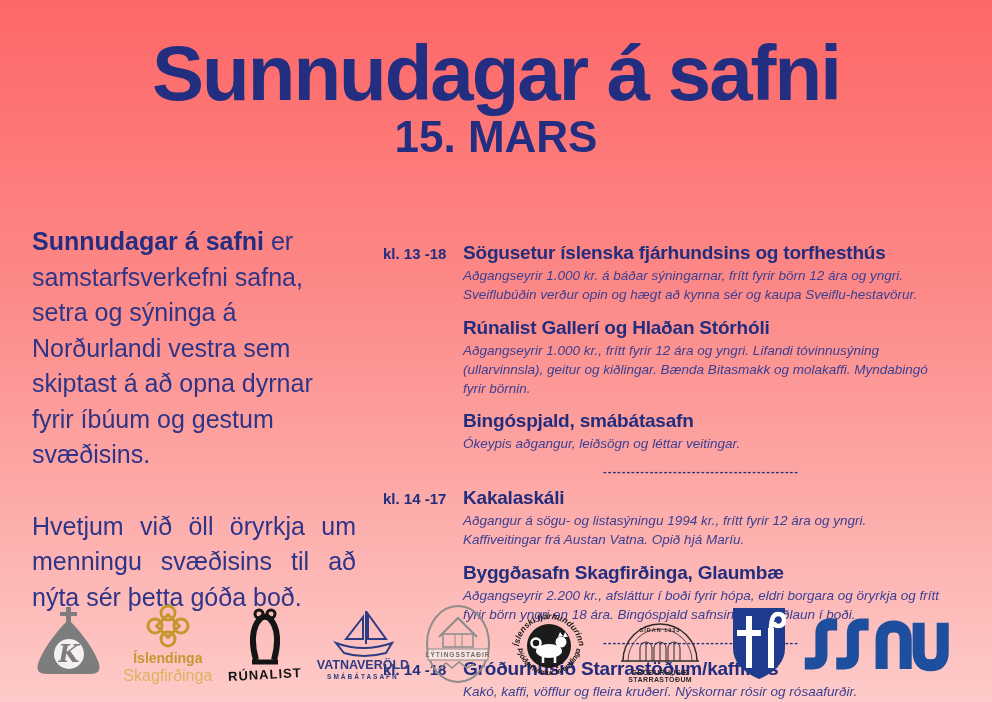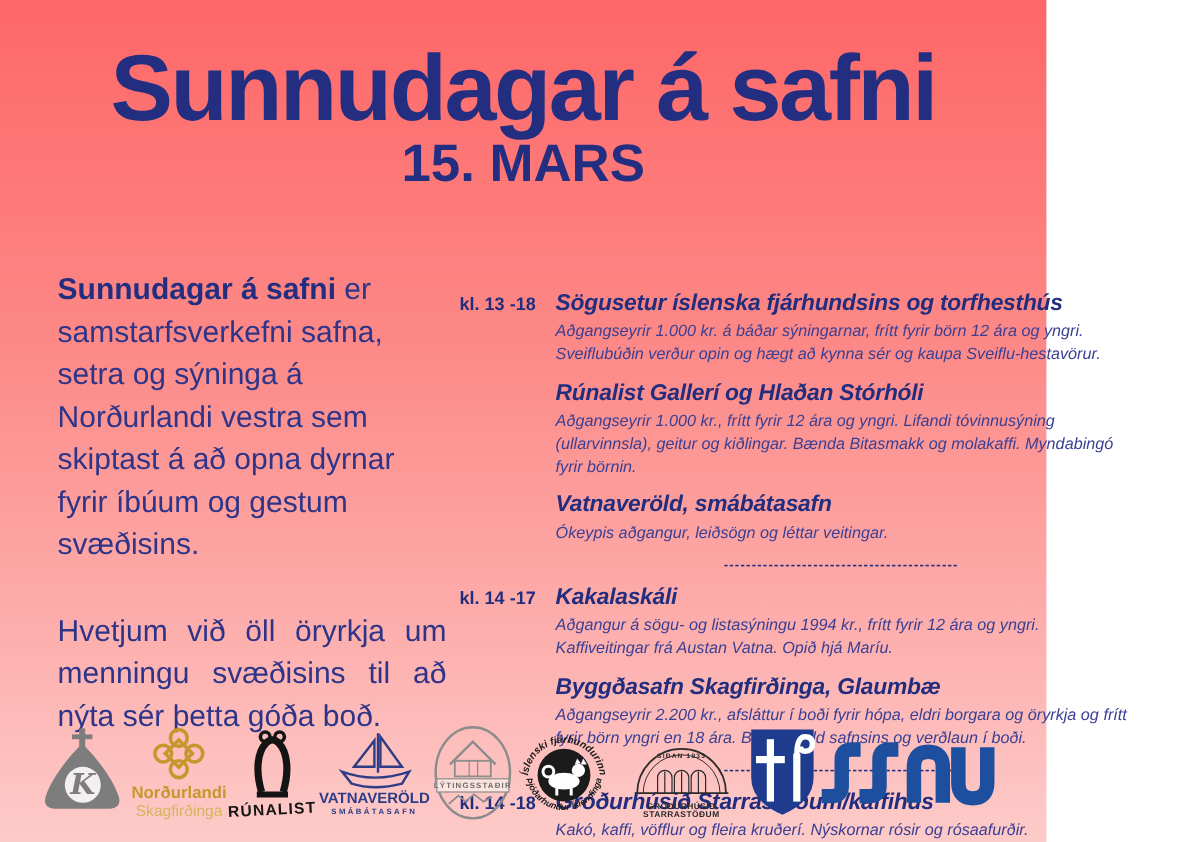--- a/index.html
+++ b/index.html
@@ -2,52 +2,52 @@
 <html><head>
 <meta charset="utf-8">
 <style>
   html,body { margin:0; padding:0; }
   body {
     width:992px; height:702px;
     font-family:"Liberation Sans", sans-serif;
     overflow:hidden;
   }
   .poster {
-    position:relative; width:872px; height:702px;
+    position:relative; width:992px; height:702px;
     background:linear-gradient(180deg,#fe6767 0%, #fc8a88 42%, #fdcbc9 100%);
   }
   
   .header { position:absolute; top:34px; left:0; right:0; text-align:center; color:#242e80; }
   .title  { font-size:78px; font-weight:bold; letter-spacing:-2px; line-height:1.0; }
   .date   { font-size:44px; font-weight:bold; letter-spacing:0px; }
 
   
-  .intro { position:absolute; left:48px; top:224px; width:324px; color:#2e3487;
+  .intro { position:absolute; left:32px; top:224px; width:324px; color:#2e3487;
            font-size:25px; line-height:1.42; }
   .intro p { margin:0 0 36px 0; }
   .intro strong { color:#242e80; }
   .intro .justify { text-align:justify; }
 
   
   .schedule { position:absolute; left:383px; top:242px; width:556px; }
   .group { display:flex; }
   .time  { width:80px; flex-shrink:0; font-weight:bold; font-size:15px; color:#232d7e; padding-top:3px; }
   .events{ flex:1; }
-  .ev-title { font-size:19px; font-weight:bold; color:#232d7e; margin:0 0 3px 0; letter-spacing:-0.2px;font-style:italic; }
+  .ev-title { font-size:19px; font-weight:bold; color:#232d7e; margin:0 0 3px 0; letter-spacing:-0.2px; }
   .ev-desc  { font-size:13.5px; line-height:1.4; color:#3a3f93; margin:0 0 12px 0;font-style:italic; }
   .sep { margin:0 0 10px 80px; text-align:center; font-size:11px; color:#232d7e;
          letter-spacing:1px; line-height:1; font-weight:bold; }
 
   
   .logos { position:absolute; left:30px; right:28px; bottom:14px; height:88px;
            display:flex; align-items:center; justify-content:space-between; }
   .logo { display:flex; flex-direction:column; align-items:center; justify-content:center; text-align:center; }
   .logo-label    { font-weight:bold; line-height:1.1; }
   .byggdasafn-label    { font-size:14px; color:#c6972f; margin-top:2px; }
-  .byggdasafn-sublabel { font-size:13px; color:#dab45e; }
+  .byggdasafn-sublabel { font-size:16px; color:#dab45e; }
   .runalist-label      { font-size:13px; color:#141414; letter-spacing:1px; margin-top:2px; transform:rotate(-3deg); }
   .vatnaverold-label   { font-size:12.5px; color:#2e3c85; margin-top:1px; }
   .vatnaverold-sublabel{ font-size:6.5px; color:#2e3c85; letter-spacing:2px; font-weight:bold; }
   .grodurhusid-label   { font-size:7px; color:#2b2b2b; font-weight:bold; letter-spacing:0.4px; width:110px; margin-top:2px; }
 </style>
 </head>
 <body>
 
 <div class="poster">
 
@@ -68,21 +68,21 @@
       <div class="events">
         <div>
           <p class="ev-title">Sögusetur íslenska fjárhundsins og torfhesthús</p>
           <p class="ev-desc">Aðgangseyrir 1.000 kr. á báðar sýningarnar, frítt fyrir börn 12 ára og yngri. Sveiflubúðin verður opin og hægt að kynna sér og kaupa Sveiflu-hestavörur.</p>
         </div>
         <div>
           <p class="ev-title">Rúnalist Gallerí og Hlaðan Stórhóli</p>
           <p class="ev-desc">Aðgangseyrir 1.000 kr., frítt fyrir 12 ára og yngri. Lifandi tóvinnusýning (ullarvinnsla), geitur og kiðlingar. Bænda Bitasmakk og molakaffi. Myndabingó fyrir börnin.</p>
         </div>
         <div>
-          <p class="ev-title">Vatnaveröld, smábátasafn</p>
+          <p class="ev-title">Bingóspjald, smábátasafn</p>
           <p class="ev-desc">Ókeypis aðgangur, leiðsögn og léttar veitingar.</p>
         </div>
       </div>
     </div>
 
     <div class="sep">------------------------------------------</div>
 
     <div class="group">
       <div class="time">kl. 14 -17</div>
       <div class="events">
@@ -128,21 +128,21 @@
     <div class="logo">
       <svg width="46" height="46" viewBox="0 0 46 46">
         <g fill="none" stroke="#c6972f" stroke-width="3">
           <circle cx="23" cy="10" r="7"></circle>
           <circle cx="36" cy="23" r="7"></circle>
           <circle cx="23" cy="36" r="7"></circle>
           <circle cx="10" cy="23" r="7"></circle>
           <rect x="15" y="15" width="16" height="16" transform="rotate(45 23 23)"></rect>
         </g>
       </svg>
-      <div class="logo-label byggdasafn-label">Norðurlandi</div>
+      <div class="logo-label byggdasafn-label">Íslendinga</div>
       <div class="byggdasafn-sublabel">Skagfirðinga</div>
     </div>
 
     <div class="logo">
       <svg width="60" height="60" viewBox="0 0 60 60">
         <circle cx="24" cy="8" r="4" fill="none" stroke="#141414" stroke-width="3"></circle>
         <circle cx="36" cy="8" r="4" fill="none" stroke="#141414" stroke-width="3"></circle>
         <path d="M21,54 C16,37 17,21 25,13 Q30,8 35,13 C43,21 44,37 39,54" fill="none" stroke="#141414" stroke-width="6"></path>
         <line x1="17" y1="56" x2="43" y2="56" stroke="#141414" stroke-width="5"></line>
       </svg>

